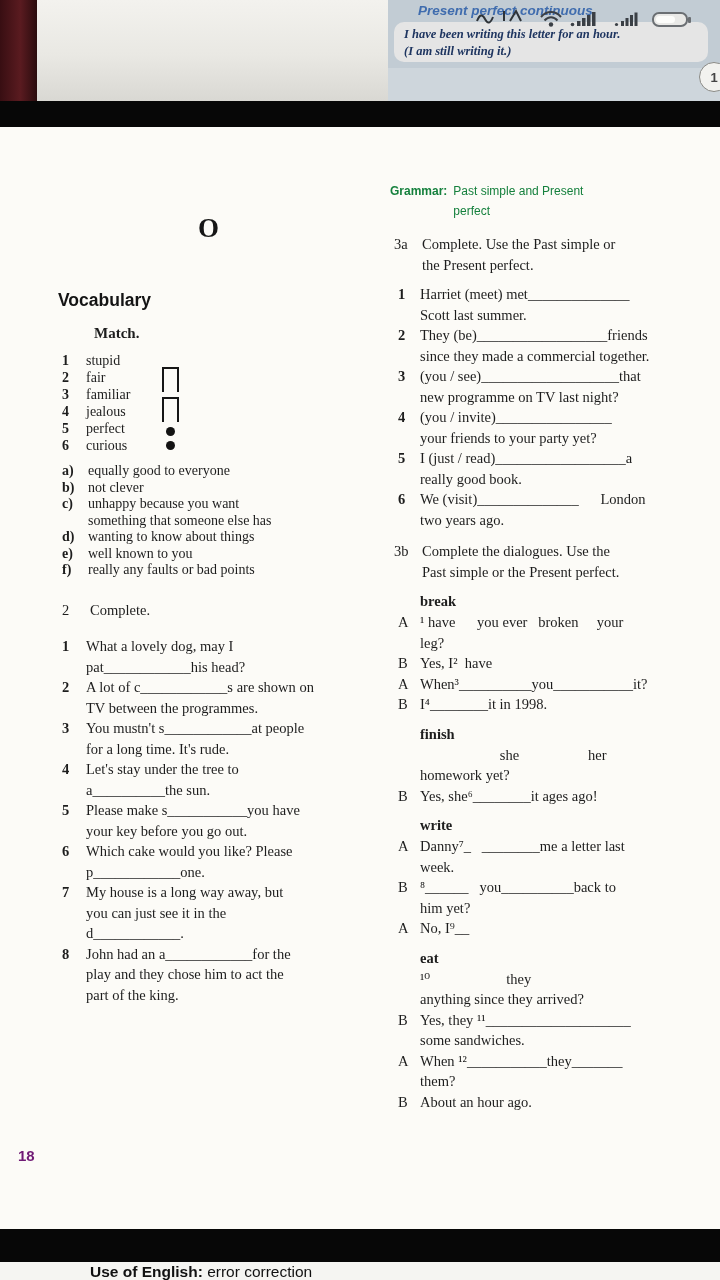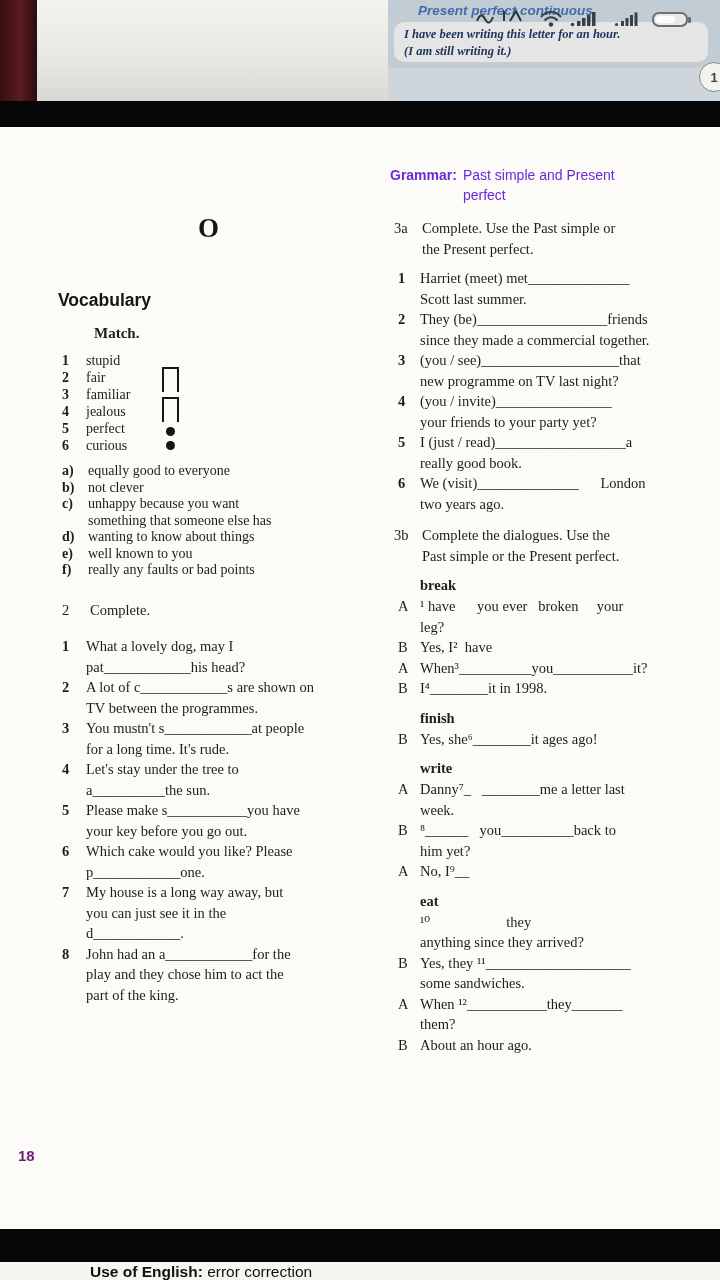--- a/index.html
+++ b/index.html
@@ -54,22 +54,22 @@
   .ex-title{white-space:pre-wrap}
   .col-left .ex-head{margin-top:21px;padding-left:4px}
   .col-left .items{margin-top:16px}
   .item{display:flex;line-height:20.5px;font-size:14.5px}
   .item .num{font-weight:700;flex:none}
   .col-left .item{padding-left:4px}
   .col-left .item .num{width:24px}
   .col-right .item{padding-left:10px}
   .col-right .item .num{width:22px}
 
-  .grammar-head{margin-top:39px;display:flex;font-family:"Liberation Sans",sans-serif;
-    font-size:14px;line-height:19.5px;padding-left:2px;color:#6d28d9}
+  .grammar-head{margin-top:55px;display:flex;font-family:"Liberation Sans",sans-serif;
+    font-size:12px;line-height:19.5px;padding-left:2px;color:#15803d}
   .g-label{font-weight:700;margin-right:6px;flex:none}
   .g-title{white-space:pre-wrap}
   .h3a{margin-top:13px;padding-left:6px}
   .i3a{margin-top:9px}
   .h3b{margin-top:11px;padding-left:6px}
   .dialogues{margin-top:3px}
   .dtitle{font-weight:700;font-size:14.5px;margin:9px 0 1px 32px;line-height:20px}
   .dline{display:flex;padding-left:10px;line-height:20.5px;font-size:14.5px}
   .dline .sp{width:22px;flex:none}
 
@@ -343,20 +343,22 @@
                   <span class="txt">I⁴________it in 1998.</span>
                 </div>
             </div>
           </div>
           <div class="dgroup">
             <div class="dtitle">finish</div>
             <div class="dlines">
 
             <div class="dline">
                   <span class="sp"></span>
+                  <span class="txt">                      she                   her
+homework yet?</span>
                 </div>
               <div class="dline">
                   <span class="sp">B</span>
                   <span class="txt">Yes, she⁶________it ages ago!</span>
                 </div>
             </div>
           </div>
           <div class="dgroup">
             <div class="dtitle">write</div>
             <div class="dlines">

